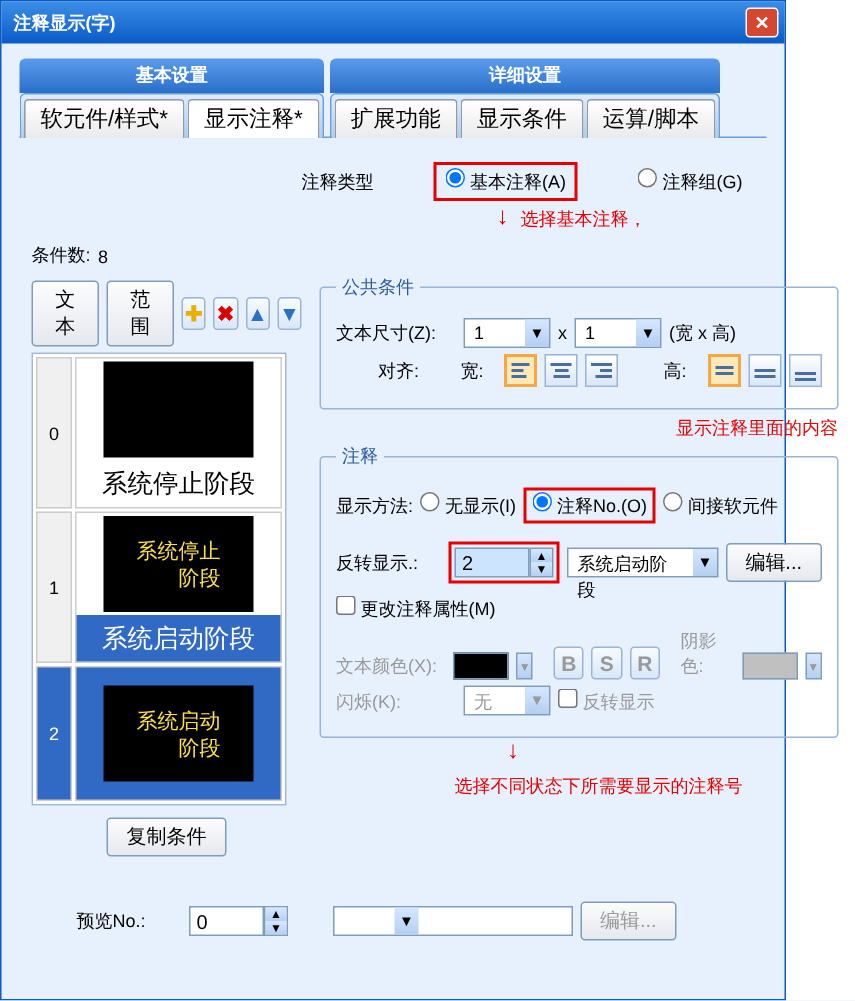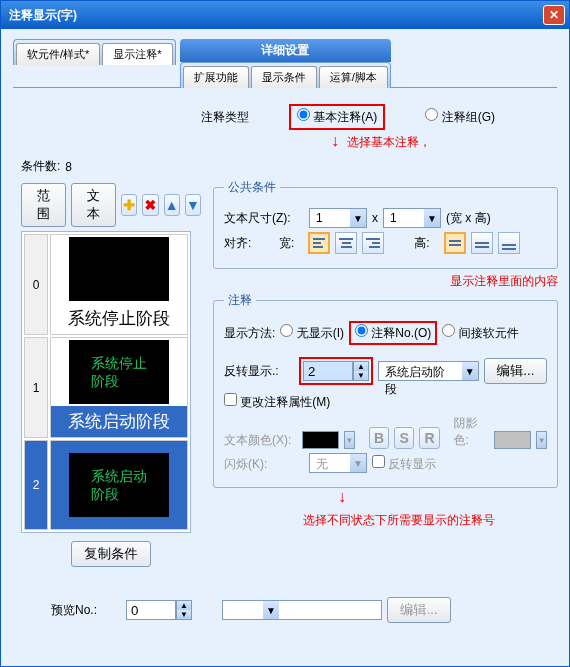--- a/index.html
+++ b/index.html
@@ -1,26 +1,26 @@
 <!DOCTYPE html>
 <html><head>
 <meta charset="utf-8">
 <style>
 * { box-sizing: border-box; margin: 0; padding: 0; }
 body { font-family: "MS PGothic", sans-serif; font-size: 12px; background: #fff; }
 
 .titlebar { background: linear-gradient(#3b8ee6, #0a5bc7); height: 28px; display: flex; align-items: center; justify-content: space-between; padding: 0 4px 0 8px; color: #fff; font-weight: bold; }
 .closebtn { background: #d6472f; border: 1px solid #fff; width: 22px; height: 20px; display: flex; align-items: center; justify-content: center; border-radius: 3px; color: #fff; font-weight: bold; }
 
-.window { width: 570px; height: 667px; border: 1px solid #0a5bc7; background: #e7f1fd; position: relative; }
+.window { width: 524px; height: 667px; border: 1px solid #0a5bc7; background: #e7f1fd; position: relative; }
 .content { padding: 10px 12px; }
 
 .tab-row { display: flex; gap: 4px; margin-bottom: -1px; }
 .main-tab { background: linear-gradient(#ddeeff, #aaccf5); border: 1px solid #6a9edc; border-bottom: none; border-radius: 4px 4px 0 0; padding: 3px 2px 0 2px; display: flex; gap: 2px; }
-.sub-tab { background: linear-gradient(#fff, #eaeaea); border: 1px solid #999; border-bottom: none; border-radius: 3px 3px 0 0; padding: 3px 10px; font-size: 11px; }
+.sub-tab { background: linear-gradient(#fff, #eaeaea); border: 1px solid #999; border-bottom: none; border-radius: 3px 3px 0 0; padding: 3px 10px; font-size: 15px; }
 .sub-tab.sel { background: #fff; }
 .tab-title { color: #fff; background: linear-gradient(#5a9bec, #2a6fc9); text-align: center; padding: 3px 40px; border-radius: 4px 4px 0 0; font-weight: bold; }
 .tab-wrap { display: flex; flex-direction: column; }
 
 .panel { background: #e7f1fd; border-top: 1px solid #6a9edc; padding: 12px 8px; }
 
 .red-note { color: #e80000; font-size: 12px; }
 .red-border { border: 2px solid #e80000; }
 .red-arrow { color: #e80000; font-size: 16px; font-weight: bold; }
 
@@ -31,21 +31,21 @@
 .spinner .arrows div { width: 14px; height: 9px; background: linear-gradient(#d6e7ff,#b4cff2); font-size: 8px; display: flex; align-items: center; justify-content: center; }
 
 .combo { display: inline-flex; border: 1px solid #7f9db9; background: #fff; height: 20px; }
 .combo span { padding: 2px 6px; min-width: 40px; }
 .combo .arr { width: 16px; background: linear-gradient(#d6e7ff,#b4cff2); display: flex; align-items: center; justify-content: center; font-size: 10px; }
 
 .thumb-table { border: 1px solid #a0b8d8; background: #fff; width: 170px; }
 .thumb-table td { border: 1px solid #ccc; text-align: center; vertical-align: middle; }
 .thumb-table .idx { width: 24px; background: #f0f0f0; font-size: 12px; }
 .blackbox { background: #000; width: 100px; height: 64px; margin: 2px auto; }
-.blackbox.text { color: #22c55e; font-size: 14px; display: flex; align-items: center; justify-content: center; text-align: left; line-height: 18px; }
+.blackbox.text { color: #fde047; font-size: 14px; display: flex; align-items: center; justify-content: center; text-align: right; line-height: 18px; }
 .cell-label { font-size: 17px; padding: 4px; }
 .row-sel { background: #316ac5 !important; color: #fff; }
 
 .btn { border: 1px solid #7f9db9; background: linear-gradient(#fcfcfc,#e5e8ee); padding: 3px 12px; border-radius: 3px; }
 .iconbtn { width: 22px; height: 22px; border: 1px solid #9ab3d6; background: linear-gradient(#f7fbff,#d8e7f9); border-radius: 3px; display: inline-flex; align-items: center; justify-content: center; font-size: 14px; }
 
 fieldset { border: 1px solid #9ab3d6; border-radius: 3px; padding: 8px 10px 10px 10px; margin-bottom: 10px; }
 legend { padding: 0 4px; color: #2a5a9c; }
 
 .align-btn { width: 22px; height: 22px; border: 1px solid #9ab3d6; background: linear-gradient(#fff,#d8e7f9); display: inline-flex; flex-direction: column; justify-content: center; gap: 2px; padding: 3px; }
@@ -62,20 +62,21 @@
 
 <div class="window">
   <div class="titlebar">
     <span>注释显示(字)</span>
     <div class="closebtn">✕</div>
   </div>
 
   <div class="content">
     <div class="tab-row">
       <div class="tab-wrap">
+        <div class="tab-title">基本设置</div>
         <div class="main-tab">
           <div class="sub-tab">软元件/样式*</div>
           <div class="sub-tab sel">显示注释*</div>
         </div>
       </div>
       <div class="tab-wrap">
         <div class="tab-title">详细设置</div>
         <div class="main-tab">
           <div class="sub-tab">扩展功能</div>
           <div class="sub-tab">显示条件</div>
@@ -106,22 +107,22 @@
 
       <div class="field-row">
         <span>条件数:</span>
         <span>8</span>
       </div>
 
       <div style="display:flex; gap:12px; align-items:flex-start;">
 
         <div style="width:180px;">
           <div class="field-row">
+            <button class="btn">文本</button>
             <button class="btn">范围</button>
-            <button class="btn">文本</button>
             <span class="iconbtn" style="color:#e8b000;font-weight:bold;">✚</span>
             <span class="iconbtn" style="color:#d00;font-weight:bold;">✖</span>
             <span class="iconbtn" style="color:#2a6fc9;">▲</span>
             <span class="iconbtn" style="color:#2a6fc9;">▼</span>
           </div>
 
           <table class="thumb-table">
             <tbody>
                 <tr>
               <td class="idx" rowspan="1" style="height:90px;">0</td>
@@ -166,21 +167,21 @@
                   <div class="arr">▼</div>
                 </div>
               <span> x </span>
               <div class="combo">
                   <span>1</span>
                   <div class="arr">▼</div>
                 </div>
               <span>(宽 x 高)</span>
             </div>
             <div class="field-row">
-              <span style="width:50px;">对齐:</span>
+              <span style="width:50px;margin-left:28px;">对齐:</span>
               <span>宽:</span>
               <span style="width:4px"></span>
               <span class="align-btn on">
                   <div style="width:100%"></div>
                   <div style="width:60%"></div>
                   <div style="width:80%"></div>
                 </span>
               <span class="align-btn">
                   <div style="width:100%"></div>
                   <div style="width:60%;margin:0 auto;"></div>

